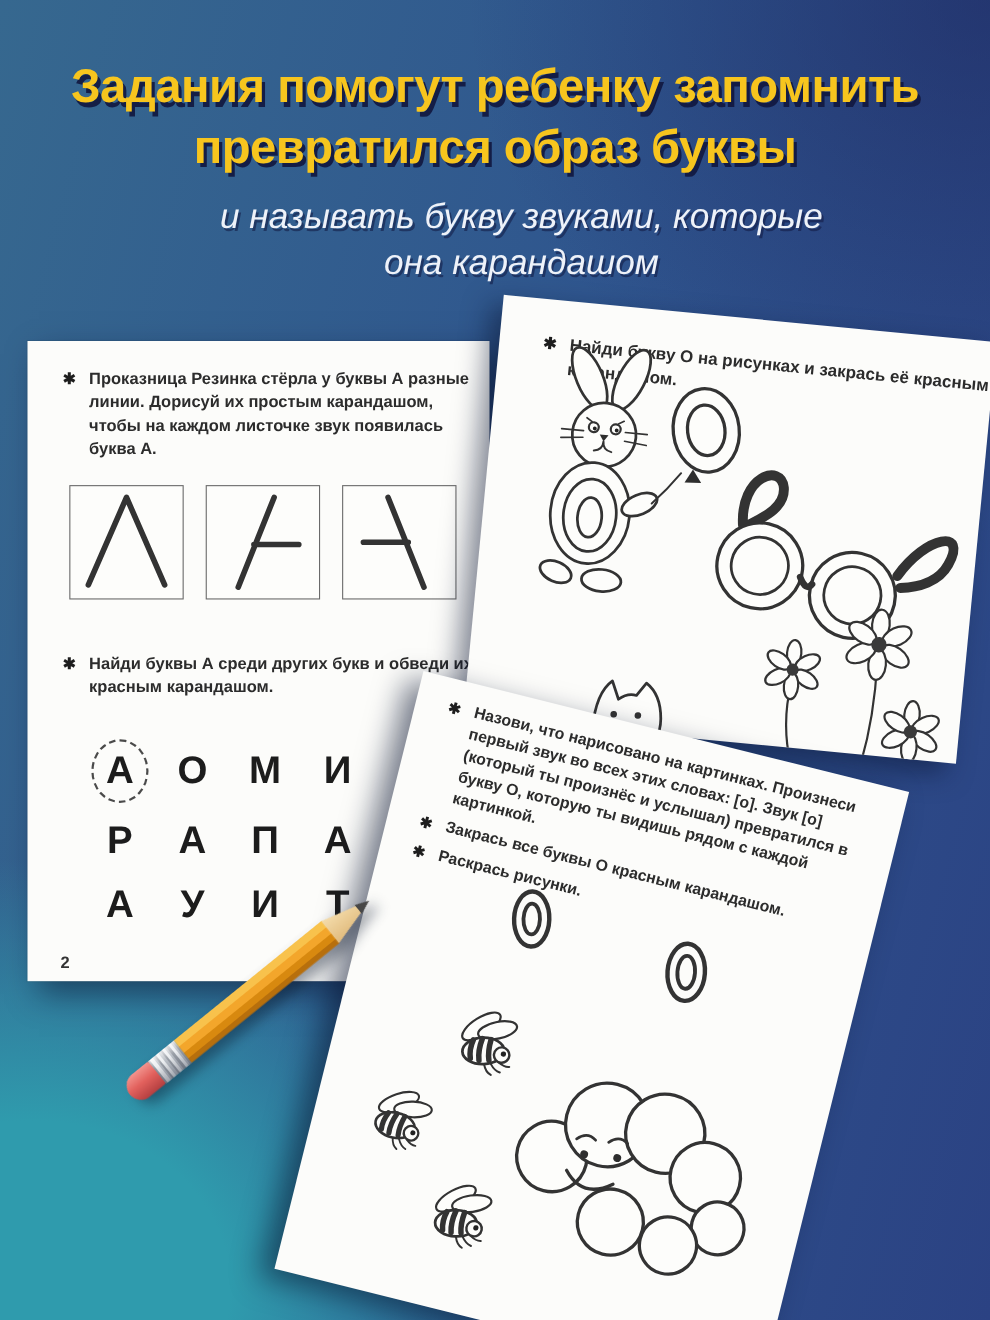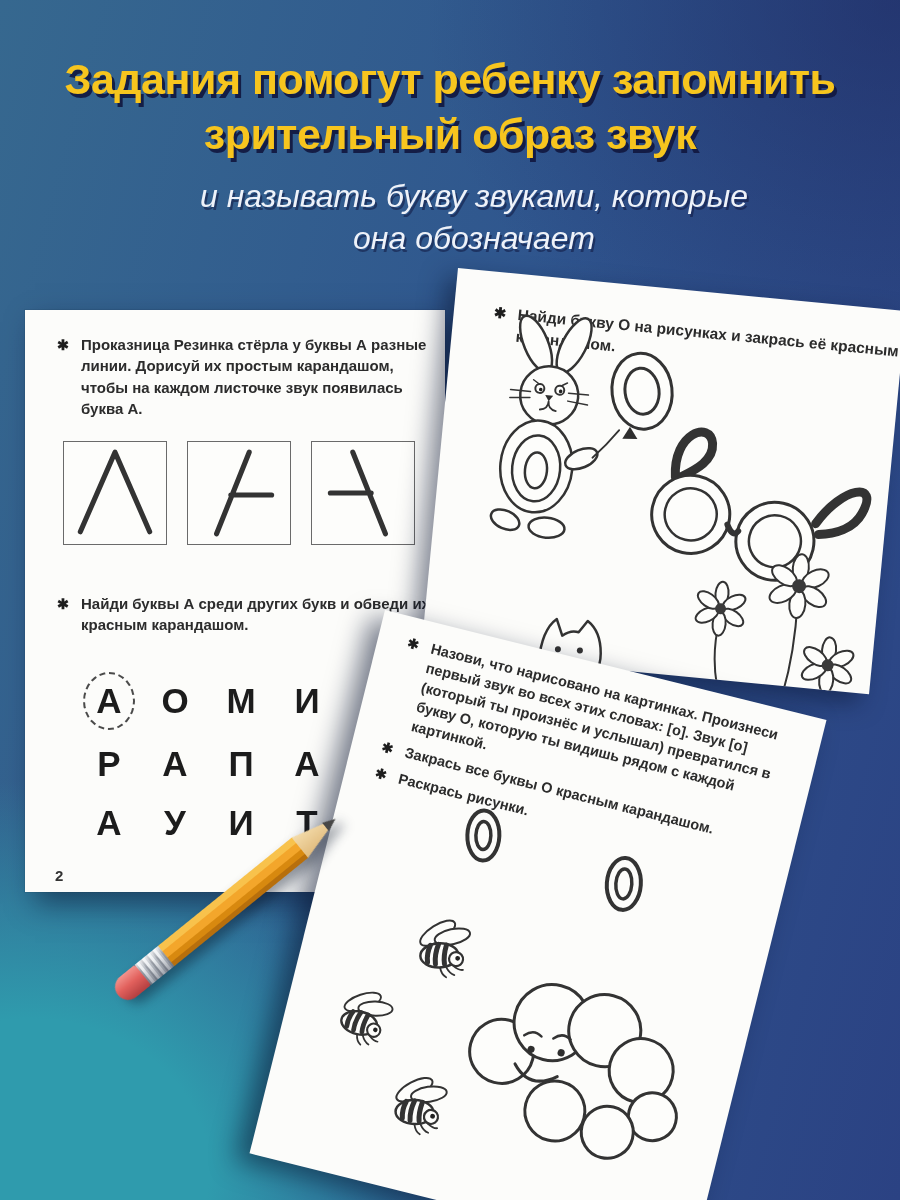--- a/index.html
+++ b/index.html
@@ -64,23 +64,23 @@
   svg .ink{stroke:#333;fill:none;stroke-linecap:round;stroke-linejoin:round;}
   svg .wfill{fill:#fdfdfb;}
 </style>
 </head>
 <body>
 
 <div id="canvas">
 
   <div class="banner">
     <div class="headline">Задания помогут ребенку запомнить</div>
-    <div class="headline">зрительный образ звук</div>
+    <div class="headline">превратился образ буквы</div>
     <div class="subtitle">и называть букву звуками, которые</div>
-    <div class="subtitle" style="margin-top:0;">она обозначает</div>
+    <div class="subtitle" style="margin-top:0;">она карандашом</div>
   </div>
 
   <div class="page page-b">
     <div class="inner">
       <div class="task">
         <span class="star">✱</span>
         <span>Найди букву О на рисунках и закрась её красным карандашом.</span>
       </div>
     </div>
     <svg class="art" viewBox="0 0 450 385">

